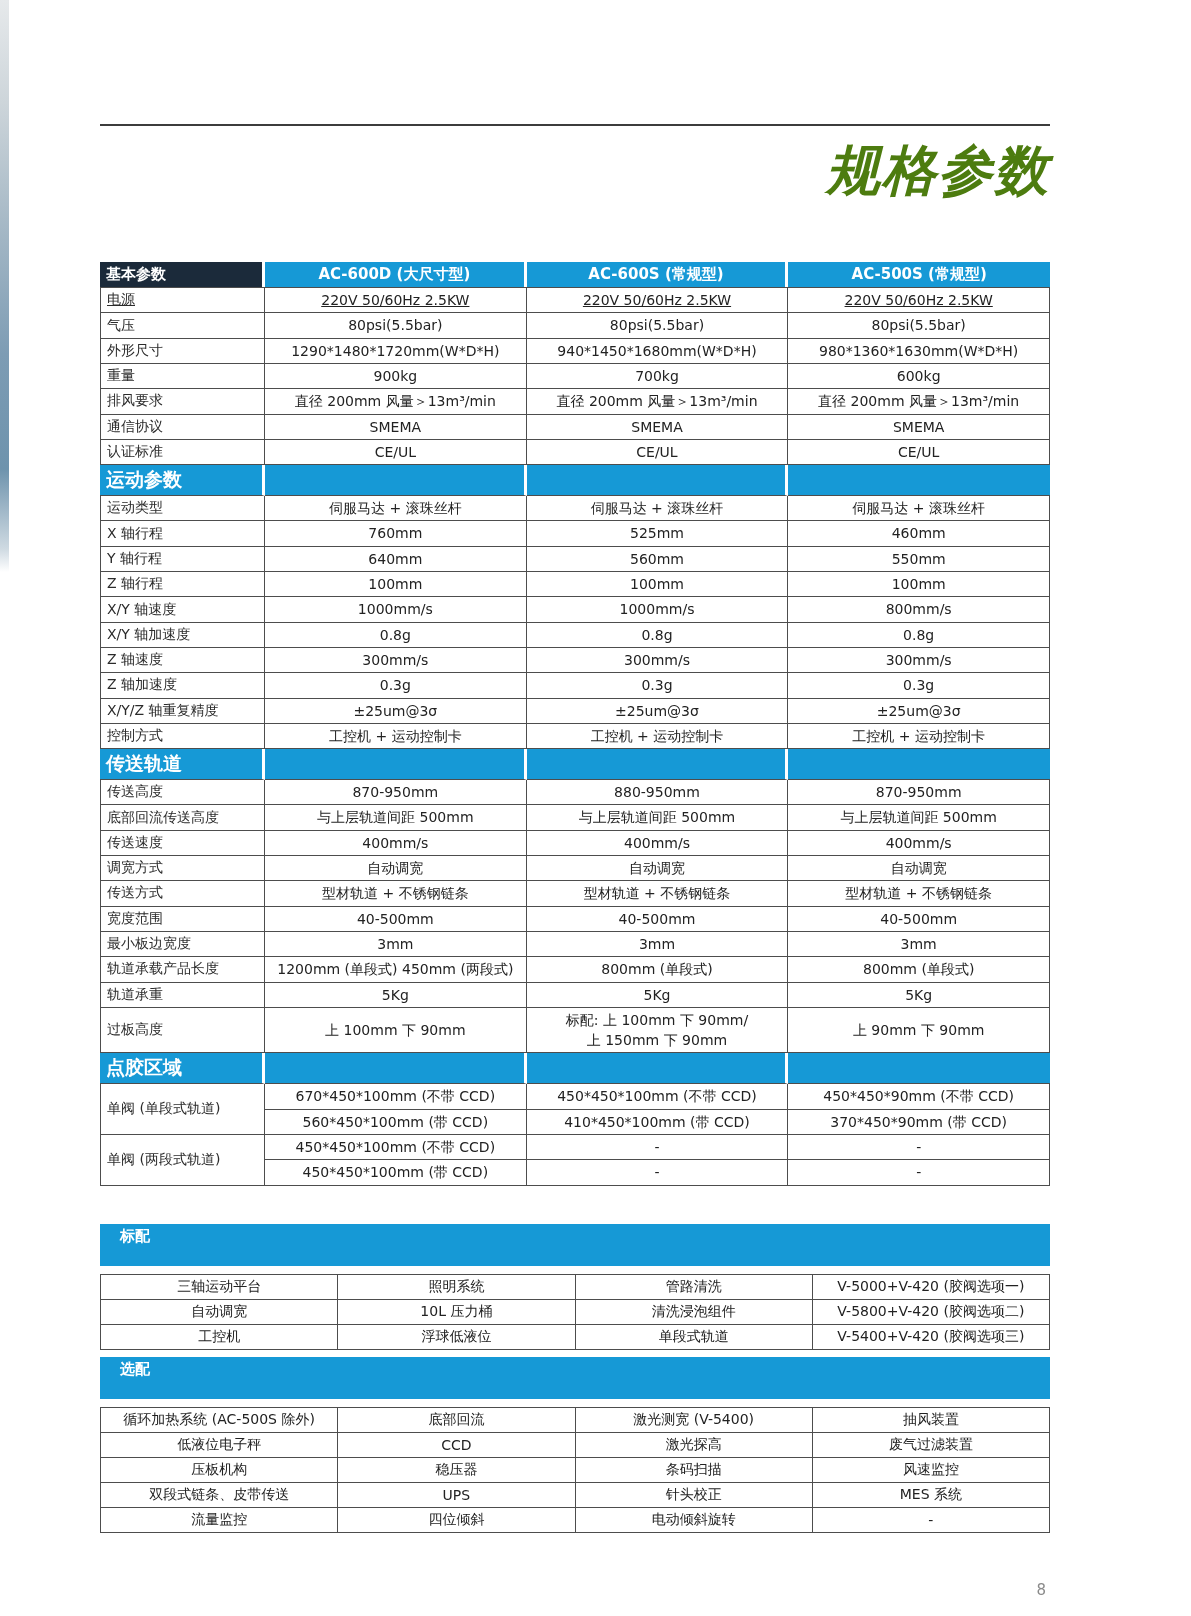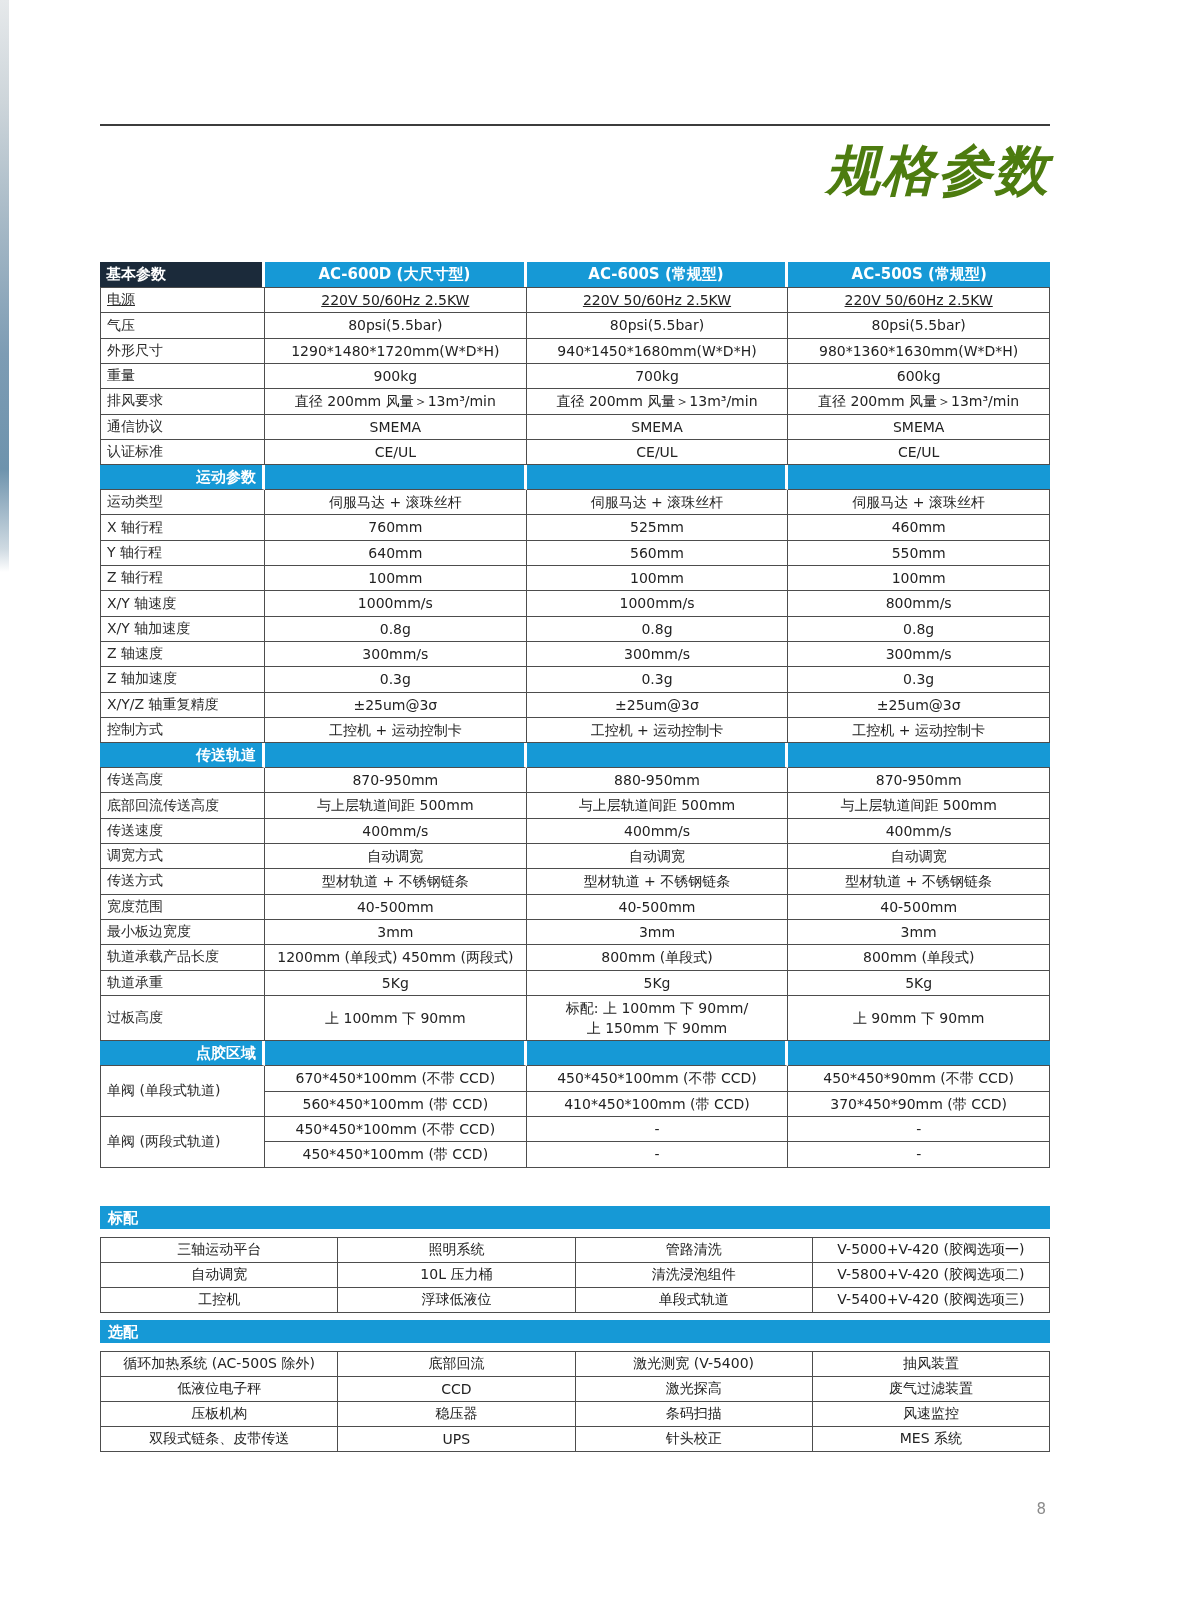--- a/index.html
+++ b/index.html
@@ -28,33 +28,33 @@
   .c-label { width: 165px; }
   .hdr {
     color: #fff; font-weight: 700; text-align: center; font-size: 15px;
     height: 28px; border-right: 3px solid #fff;
   }
   th.hdr:last-child { border-right: none; }
   .hdr-dark { background: var(--header-dark); text-align: left; padding-left: 8px; }
   .hdr-blue { background: var(--accent); }
   .sec { background: var(--accent); border-right: 3px solid #fff; border-bottom: 1px solid var(--border); }
   td.sec:last-child { border-right: none; }
-  .sec-label { color: #fff; font-weight: 700; padding-left: 8px; font-size: 15px; text-align: right; }
+  .sec-label { color: #fff; font-weight: 700; padding-left: 8px; font-size: 19px; }
   .lbl {
     border-left: 1px solid var(--border); border-right: 1px solid var(--border);
     border-bottom: 1px solid var(--border); text-align: left; color: #2b2b2b;
   }
   .val {
     border-right: 1px solid var(--border); border-bottom: 1px solid var(--border);
     text-align: center; white-space: pre-line; line-height: 1.45;
   }
   .spec-table tbody tr:first-child td { border-top: 1px solid var(--border); text-decoration: underline; }
   .bar {
     background: var(--accent); color: #fff; font-weight: 700; font-size: 15px;
-    height: 23px; line-height: 25px; padding-left: 8px;
+    height: 42px; line-height: 25px; padding-left: 20px;
   }
   .bar-std { margin-top: 38px; }
   .bar-opt { margin-top: 7px; }
   .grid { border-collapse: collapse; margin-top: 8px; }
   .grid td.gval {
     border: 1px solid var(--border); height: 25px; padding: 2px 16px;
     text-align: center; vertical-align: middle; overflow: hidden;
   }
   .page-number { margin-top: 48px; text-align: right; color: #8a8a8a; font-size: 15px; padding-right: 4px; }
 </style>
@@ -335,18 +335,24 @@
           <td class="gval">稳压器</td>
           <td class="gval">条码扫描</td>
           <td class="gval">风速监控</td>
         </tr>
         <tr>
           <td class="gval">双段式链条、皮带传送</td>
           <td class="gval">UPS</td>
           <td class="gval">针头校正</td>
           <td class="gval">MES 系统</td>
         </tr>
+        <tr>
+          <td class="gval">流量监控</td>
+          <td class="gval">四位倾斜</td>
+          <td class="gval">电动倾斜旋转</td>
+          <td class="gval">-</td>
+        </tr>
       </tbody>
   </table>
 
   <div class="page-number">8</div>
 
 </div>
 
 </body></html>

